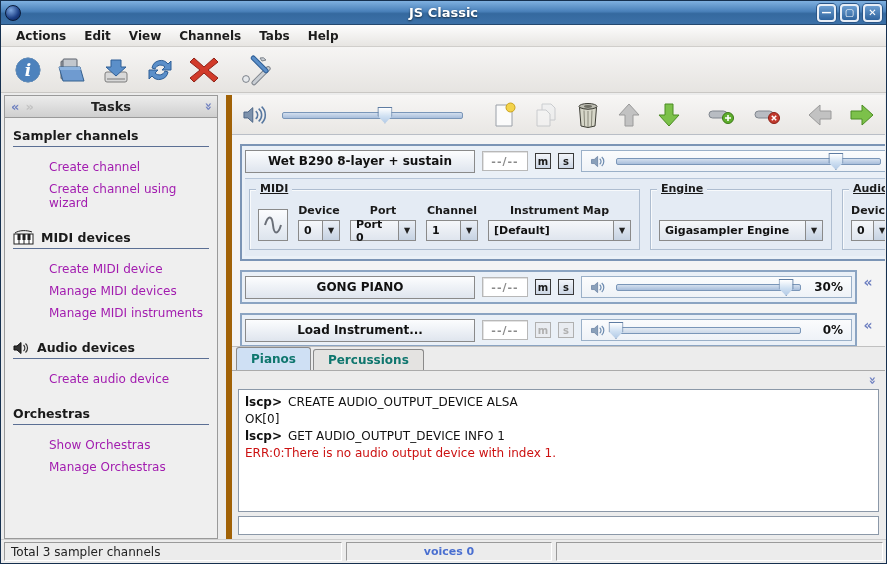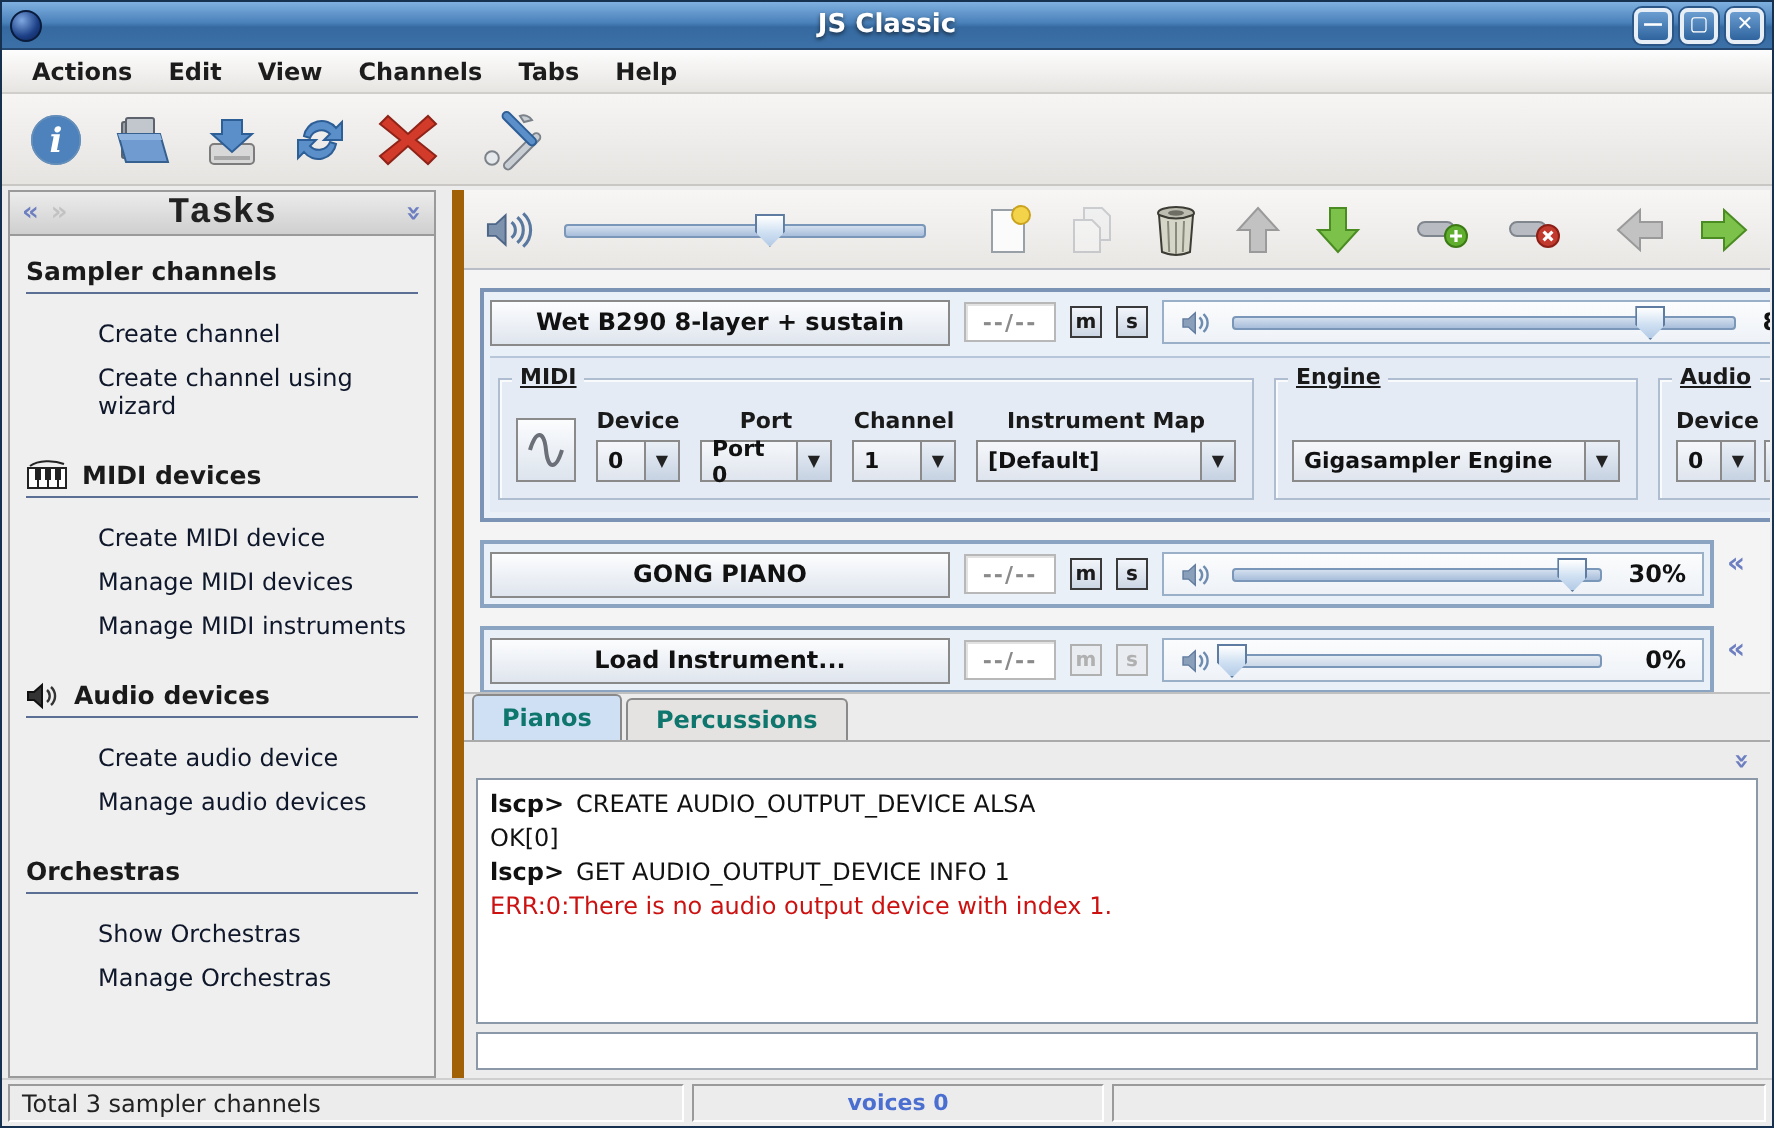--- a/index.html
+++ b/index.html
@@ -38,31 +38,31 @@
   
   .content { flex:1; display:flex; min-height:0; padding:2px 1px 0 3px; }
 
   
   .sidebar { width:214px; flex:0 0 214px; background:#efefef; border:1px solid #9a9a9a;
              display:flex; flex-direction:column; }
   .tasks-header { height:22px; flex:0 0 22px; display:flex; align-items:center; padding:0 6px;
                   background:linear-gradient(#ececec,#cfcfcf); border-bottom:1px solid #9a9a9a;
                   position:relative; }
   .tasks-title { position:absolute; left:0; right:0; text-align:center; font-weight:bold;
-                 font-size:18px; color:#222;font-family:Liberation Mono, monospace; }
+                 font-size:13px; color:#222; }
   .nav-chev { font-size:13px; font-weight:bold; z-index:1; line-height:1; }
   .chev-blue { color:#6d7fc0; }
   .chev-dis { color:#c2c2c2; }
   .tasks-header .right { margin-left:auto; }
   .rot-down { display:inline-block; transform:rotate(-90deg); }
   .sidebar-body { padding:10px 8px 0 8px; flex:1; }
   .side-section { margin-bottom:16px; }
   .side-sec-head { display:flex; align-items:center; gap:6px; font-weight:bold; font-size:12.5px;
                    color:#1a1a1a; padding-bottom:3px; border-bottom:1px solid #5b6f94; margin-bottom:9px; }
-  .side-link { color:#0f172a; padding:4px 0 4px 36px; cursor:pointer; }
+  .side-link { color:#a21caf; padding:4px 0 4px 36px; cursor:pointer; }
 
   
   .splitter { width:8px; flex:0 0 8px; background:#ececec; }
 
   
   .main { flex:1; display:flex; flex-direction:column; min-width:0; border-left:6px solid #a16207; }
   .ch-toolbar { height:40px; flex:0 0 40px; display:flex; align-items:center; gap:14px;
                 padding:0 10px; background:linear-gradient(#f7f6f5,#e9e7e4);
                 border-bottom:1px solid #b9bec6; }
   .master-slider { width:185px; position:relative; height:18px; }
@@ -251,21 +251,20 @@
         <div class="side-section">
           <div class="side-sec-head">
             <svg width="18" height="14" viewBox="0 0 18 14">
               <path d="M1 5 L4 5 L8 1.5 L8 12.5 L4 9 L1 9 Z" fill="#333" stroke="#111"></path>
               <path d="M10.5 4 A4 4 0 0 1 10.5 10" fill="none" stroke="#333" stroke-width="1.2"></path>
               <path d="M12.5 2.5 A6 6 0 0 1 12.5 11.5" fill="none" stroke="#333" stroke-width="1.2"></path>
             </svg>
             <span>Audio devices</span>
           </div>
           <div class="side-link">Create audio device</div>
-          <div class="side-link">Manage audio devices</div>
         </div>
 
         <div class="side-section">
           <div class="side-sec-head">
             <span>Orchestras</span>
           </div>
           <div class="side-link">Show Orchestras</div>
           <div class="side-link">Manage Orchestras</div>
         </div>
 
@@ -377,21 +376,21 @@
                   </div>
                   <div class="fieldcol">
                     <div class="fieldlbl">Channel</div>
                     <div class="combo" style="width:52px;">
                       <div class="combo-val">1</div>
                       <div class="combo-btn">▼</div>
                     </div>
                   </div>
                   <div class="fieldcol">
                     <div class="fieldlbl">Instrument Map</div>
-                    <div class="combo" style="width:130px;justify-content:center;">
+                    <div class="combo" style="width:143px;justify-content:center;">
                       <div class="combo-val">[Default]</div>
                       <div class="combo-btn">▼</div>
                     </div>
                   </div>
                 </div>
               </div>
               <div class="group" style="width:182px; display:flex; align-items:flex-end;">
                 <div class="group-title">Engine</div>
                 <div class="combo" style="width:100%;">
                   <div class="combo-val">Gigasampler Engine</div>

